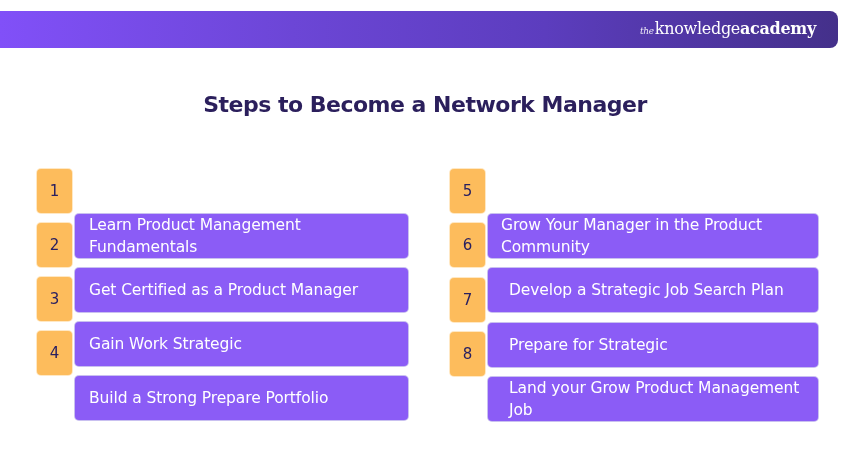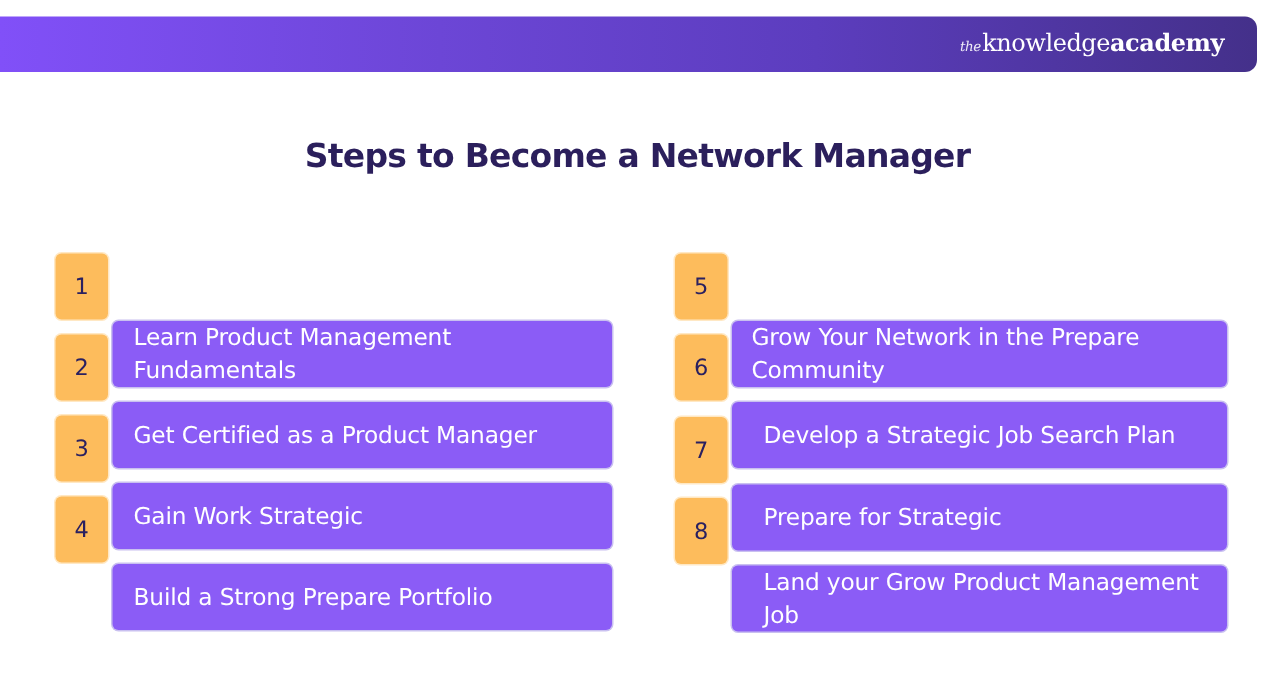--- a/index.html
+++ b/index.html
@@ -80,21 +80,21 @@
 <div class="step col-left" style="top:331px;">
   <div class="num">4</div>
   <div class="box">
       <span>Build a Strong Prepare Portfolio</span>
     </div>
 </div>
 
 <div class="step col-right" style="top:169px;">
   <div class="num">5</div>
   <div class="box tight">
-      <span style="width:300px;">Grow Your Network in the Prepare Community</span>
+      <span style="width:300px;">Grow Your Manager in the Product Community</span>
     </div>
 </div>
 <div class="step col-right" style="top:223px;">
   <div class="num">6</div>
   <div class="box">
       <span>Develop a Strategic Job Search Plan</span>
     </div>
 </div>
 <div class="step col-right" style="top:278px;">
   <div class="num">7</div>

